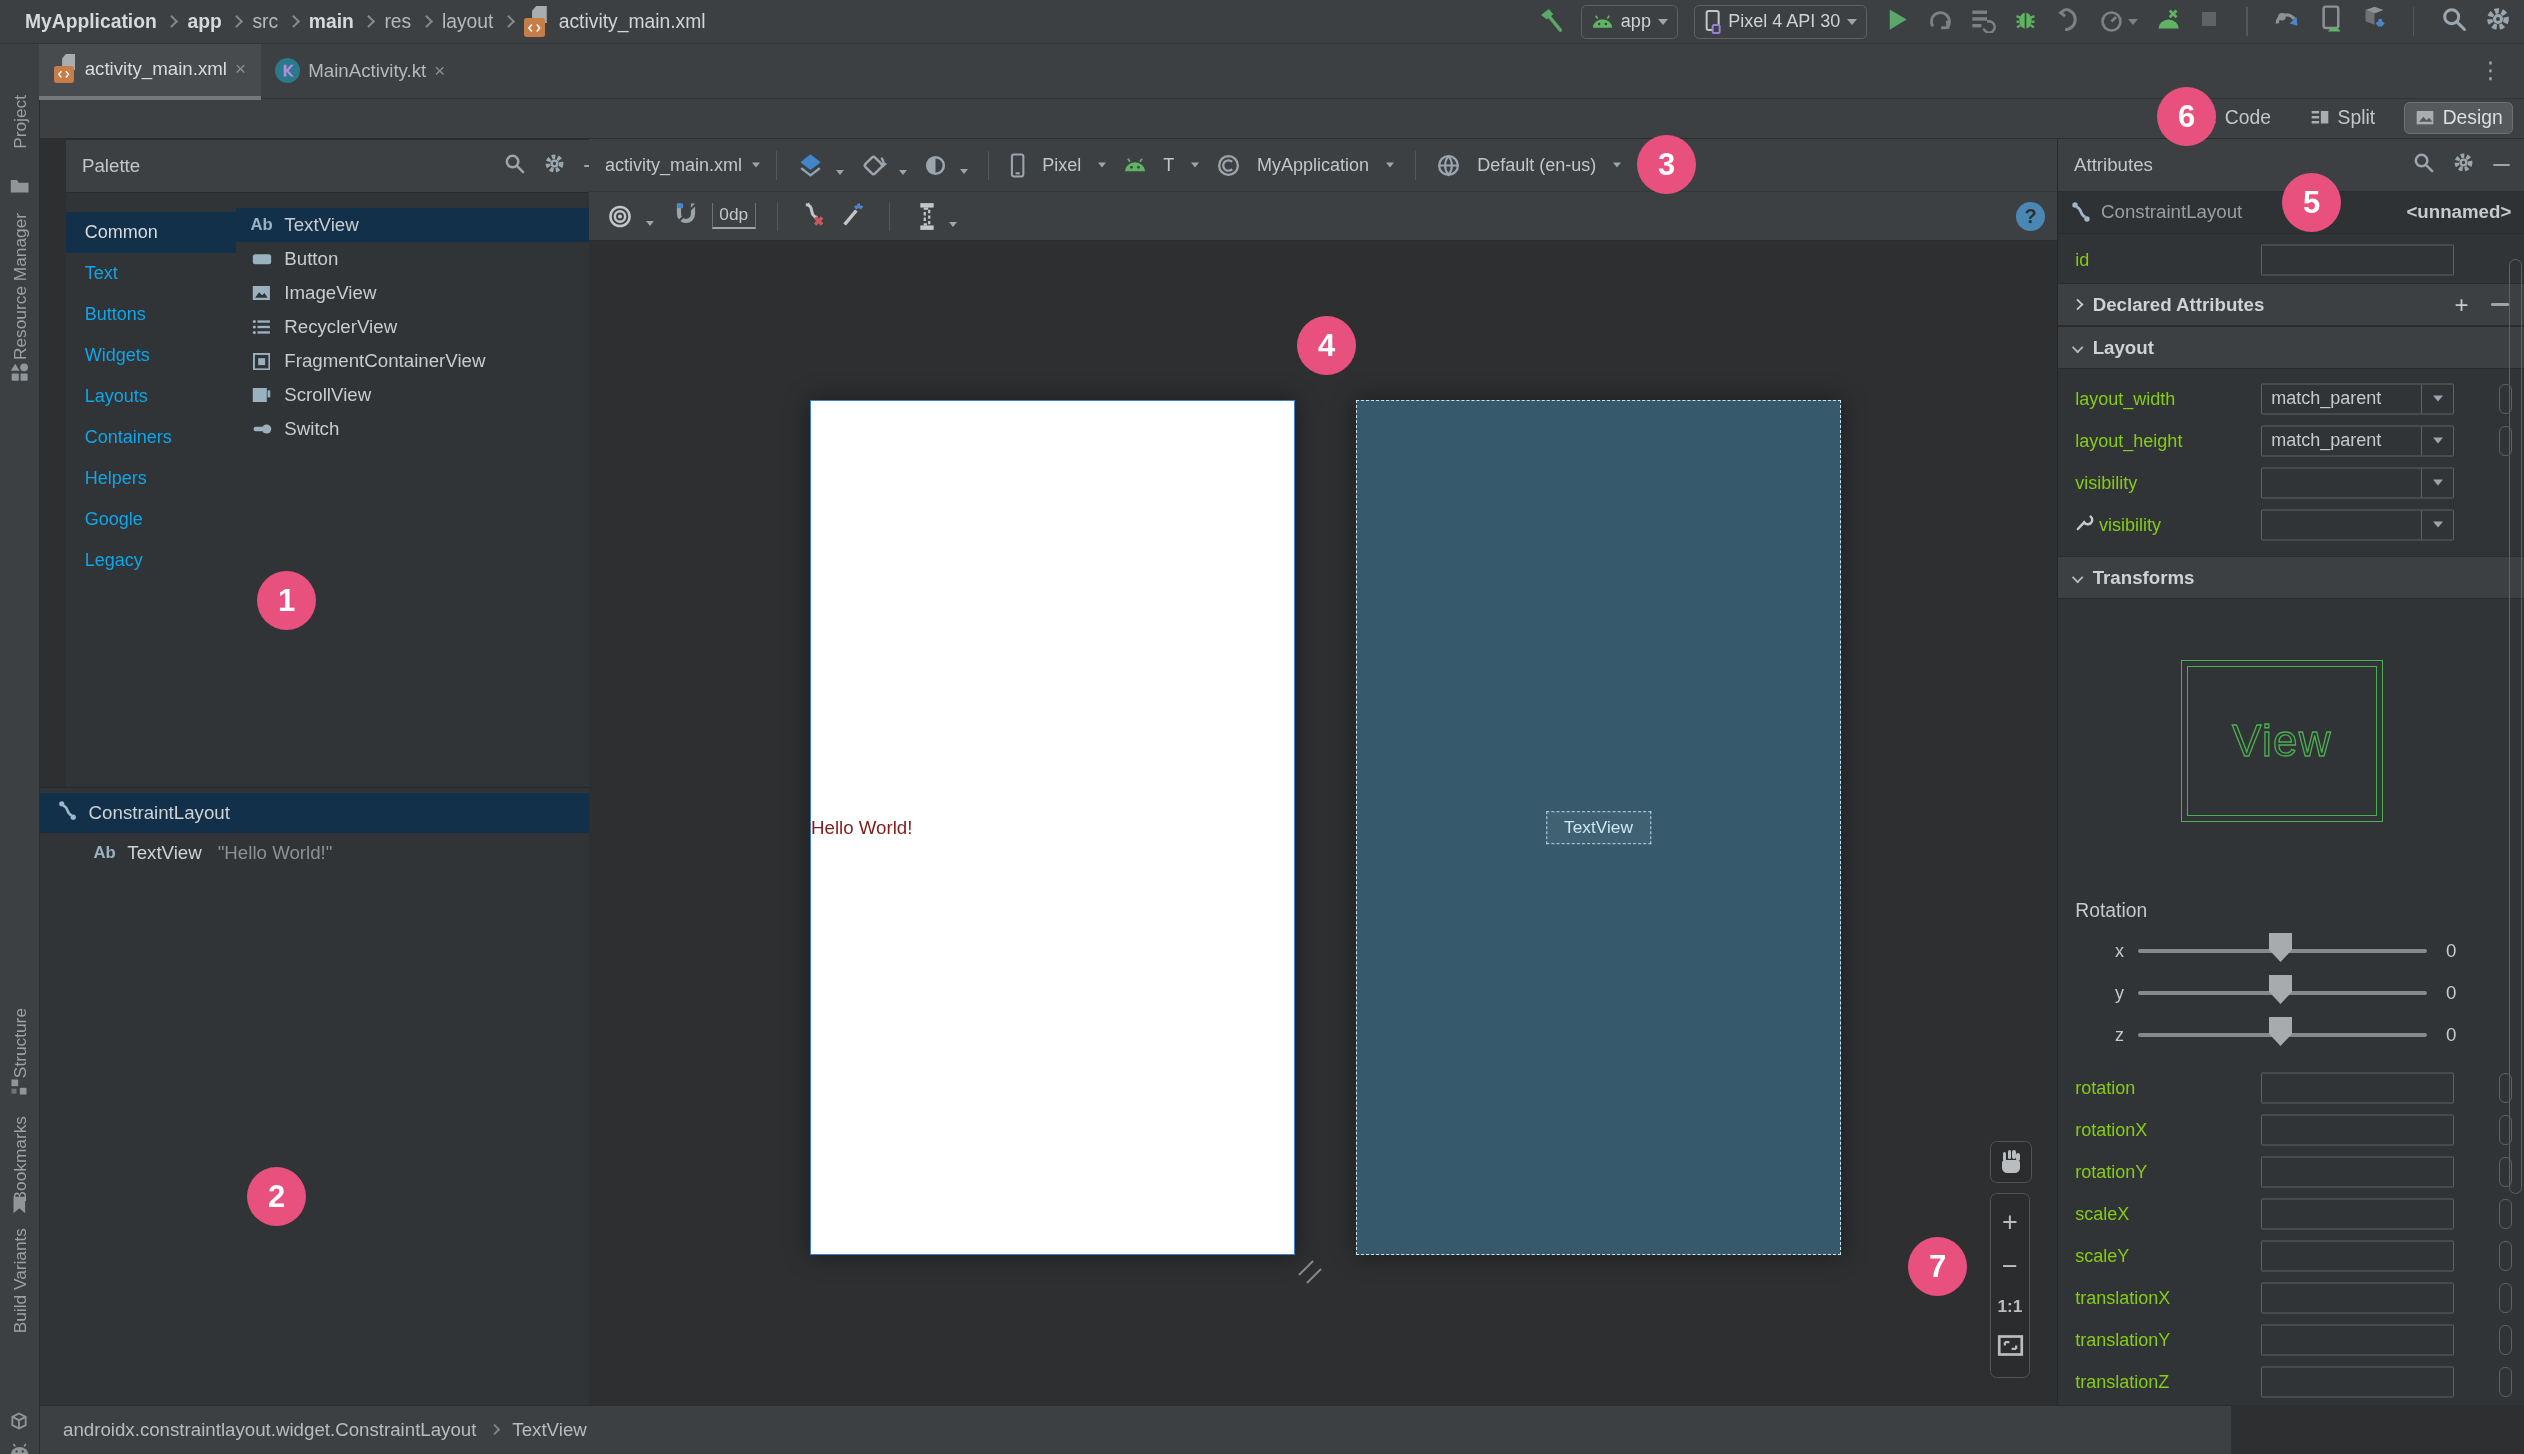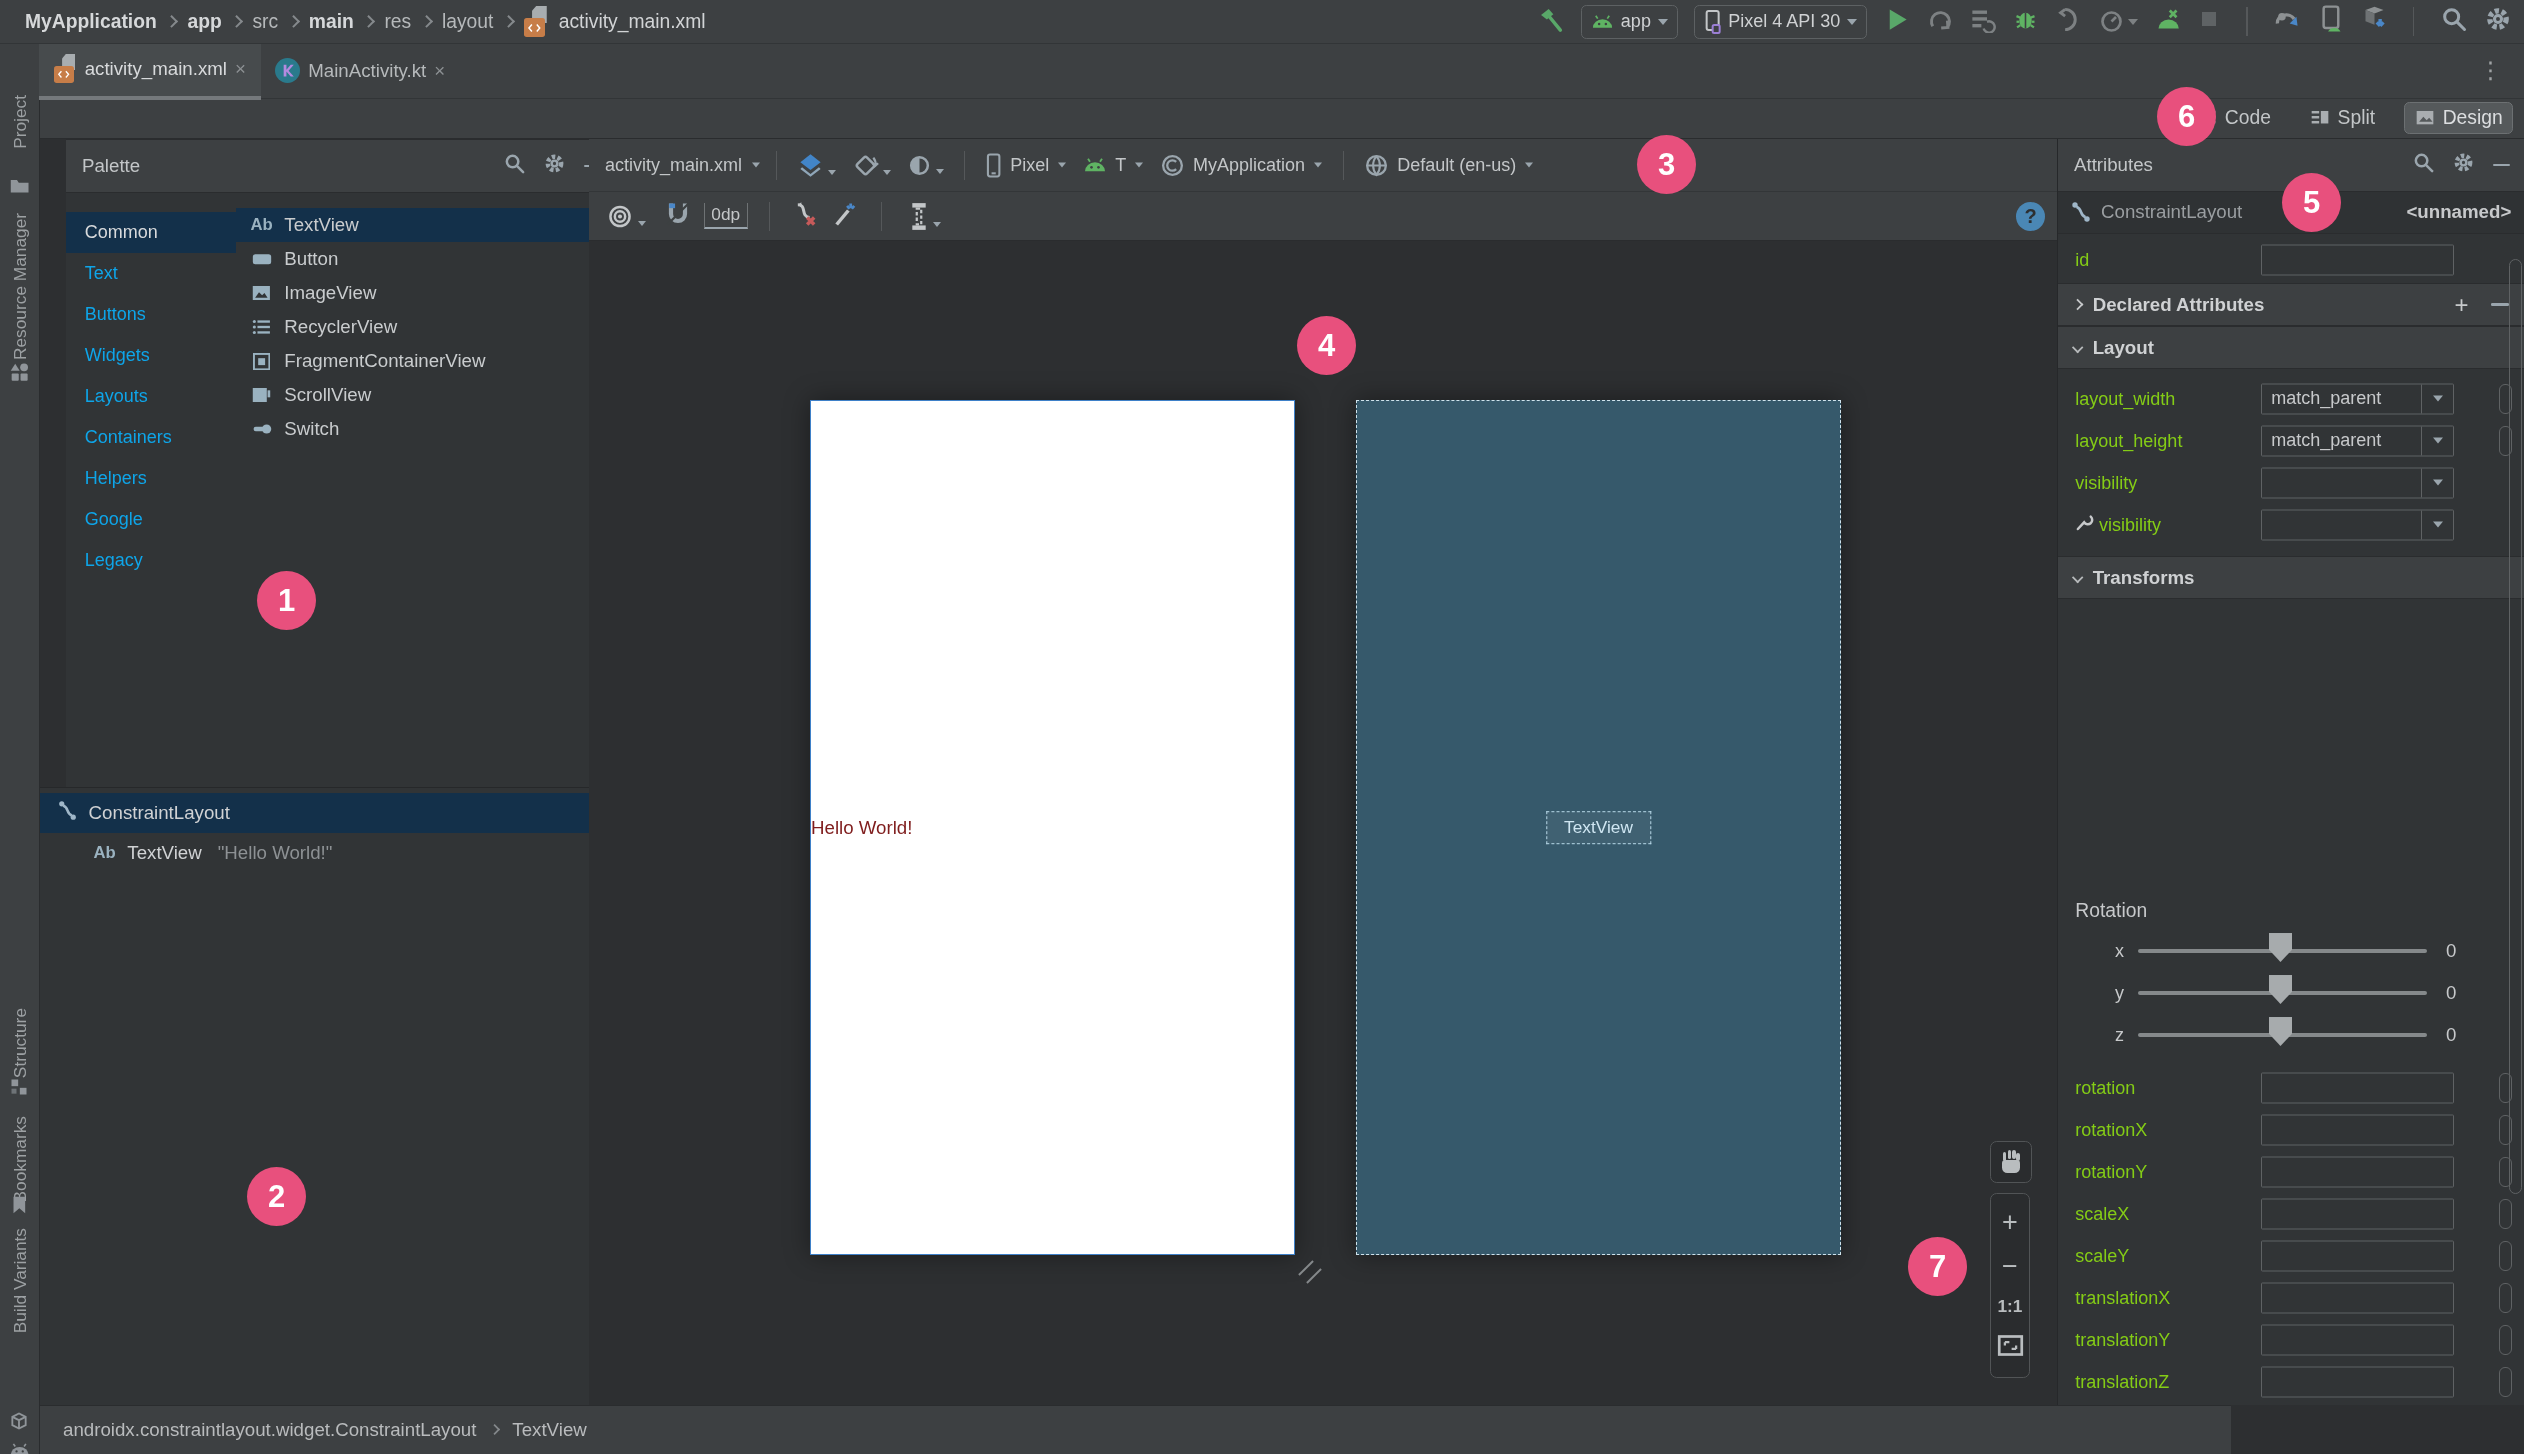--- a/index.html
+++ b/index.html
@@ -56,21 +56,21 @@
   .ctree{left:39px;top:787px;width:551px;height:618px;background:#313436;border-right:0.7px solid #2a2c2e;border-top:1.3px solid #26282a;}
   .tree-row{height:40px;display:flex;align-items:center;gap:9.3px;padding-left:17.3px;font-size:18.7px;color:#d0d2d4;}
   .tree-row.selected{background:#13304a;}
   .tree-note{color:#8d9194;margin-left:6.7px;}
 
   
   .design{left:589px;top:139px;width:1468px;height:1266px;background:#2d2f31;}
   .dtb{height:52px;background:#3d4042;border-bottom:0.7px solid #333638;display:flex;align-items:center;padding:0 12px;gap:5.3px;}
   .dtb2{height:48px;background:#3d4042;border-bottom:0.7px solid #2a2c2e;display:flex;align-items:center;padding:0 12px;gap:12px;}
   .dtb-lab{font-size:18px;color:#c3c6c8;margin:0 4px;}
-  .icbtn{display:flex;align-items:center;gap:4px;padding:0 5.3px;}
+  .icbtn{display:flex;align-items:center;gap:12px;padding:0 5.3px;}
   .tinydar{width:0;height:0;border-left:4px solid transparent;border-right:4px solid transparent;border-top:5.3px solid #9aa5ad;align-self:flex-end;margin-bottom:4px;}
   .margin-btn{font-size:17.3px;color:#c3c6c8;border-bottom:2px solid #9aa5ad;border-left:1.3px solid #6e7274;border-right:1.3px solid #6e7274;padding:1.3px 6.7px 2.7px 6.7px;}
   .help-circ{width:29px;height:29px;border-radius:50%;background:#4a87b5;color:#2d2f31;font-weight:bold;font-size:20px;display:flex;align-items:center;justify-content:center;margin-left:auto;}
 
   .phone-design{left:810px;top:400px;width:483px;height:853px;background:#ffffff;border:1.3px solid #3e80c8;box-shadow:0 0 24px rgba(0,0,0,.4);}
   .hello{position:absolute;left:0;right:0;top:50%;translate:0 -50%;text-align:left;color:#7f1d1d;font-size:18.7px;}
   .phone-bp{left:1356px;top:400px;width:483px;height:853px;background:#36596b;border:1.3px dashed #cfe3ec;box-shadow:0 0 24px rgba(0,0,0,.4);}
   .bp-box{position:absolute;left:50%;top:50%;translate:-50% -50%;border:1.3px dashed #b7d9e8;background:rgba(255,255,255,.05);color:#cfe6f2;font-size:17.3px;padding:5.3px 17.3px;}
 
   .zoombtn{border:1.3px solid #515456;border-radius:6.7px;background:#2a2c2e;display:flex;flex-direction:column;align-items:center;justify-content:center;color:#b9bdbf;}
@@ -690,20 +690,24 @@
           <span class="dar"></span>
         </span>
     </span>
   </div>
 
   <div class="sect" style="top:417px;">
     <span class="chev-d" style="scale:.9;"></span>
     <span>Transforms</span>
   </div>
 
+  <div class="abs" style="left:123px;top:521px;width:200px;height:160px;border:1.3px solid #4caf50;display:flex;align-items:center;justify-content:center;">
+    <div style="position:absolute;inset:5.3px;border:1.3px solid #4caf50;"></div>
+    <span style="font-size:44px;font-weight:400;color:#4caf50;-webkit-text-fill-color:transparent;-webkit-text-stroke:1.3px #4caf50;letter-spacing:1.3px;">View</span>
+  </div>
 
   <span class="abs" style="left:17.3px;top:761px;font-size:19.3px;color:#c7c9cb;">Rotation</span>
   <div class="slider-row" style="top:796px;">
     <span class="slider-axis">x</span>
     <span class="slider-track"></span>
     <span class="slider-thumb"></span>
     <span class="slider-val">0</span>
   </div>
   <div class="slider-row" style="top:838px;">
     <span class="slider-axis">y</span>

